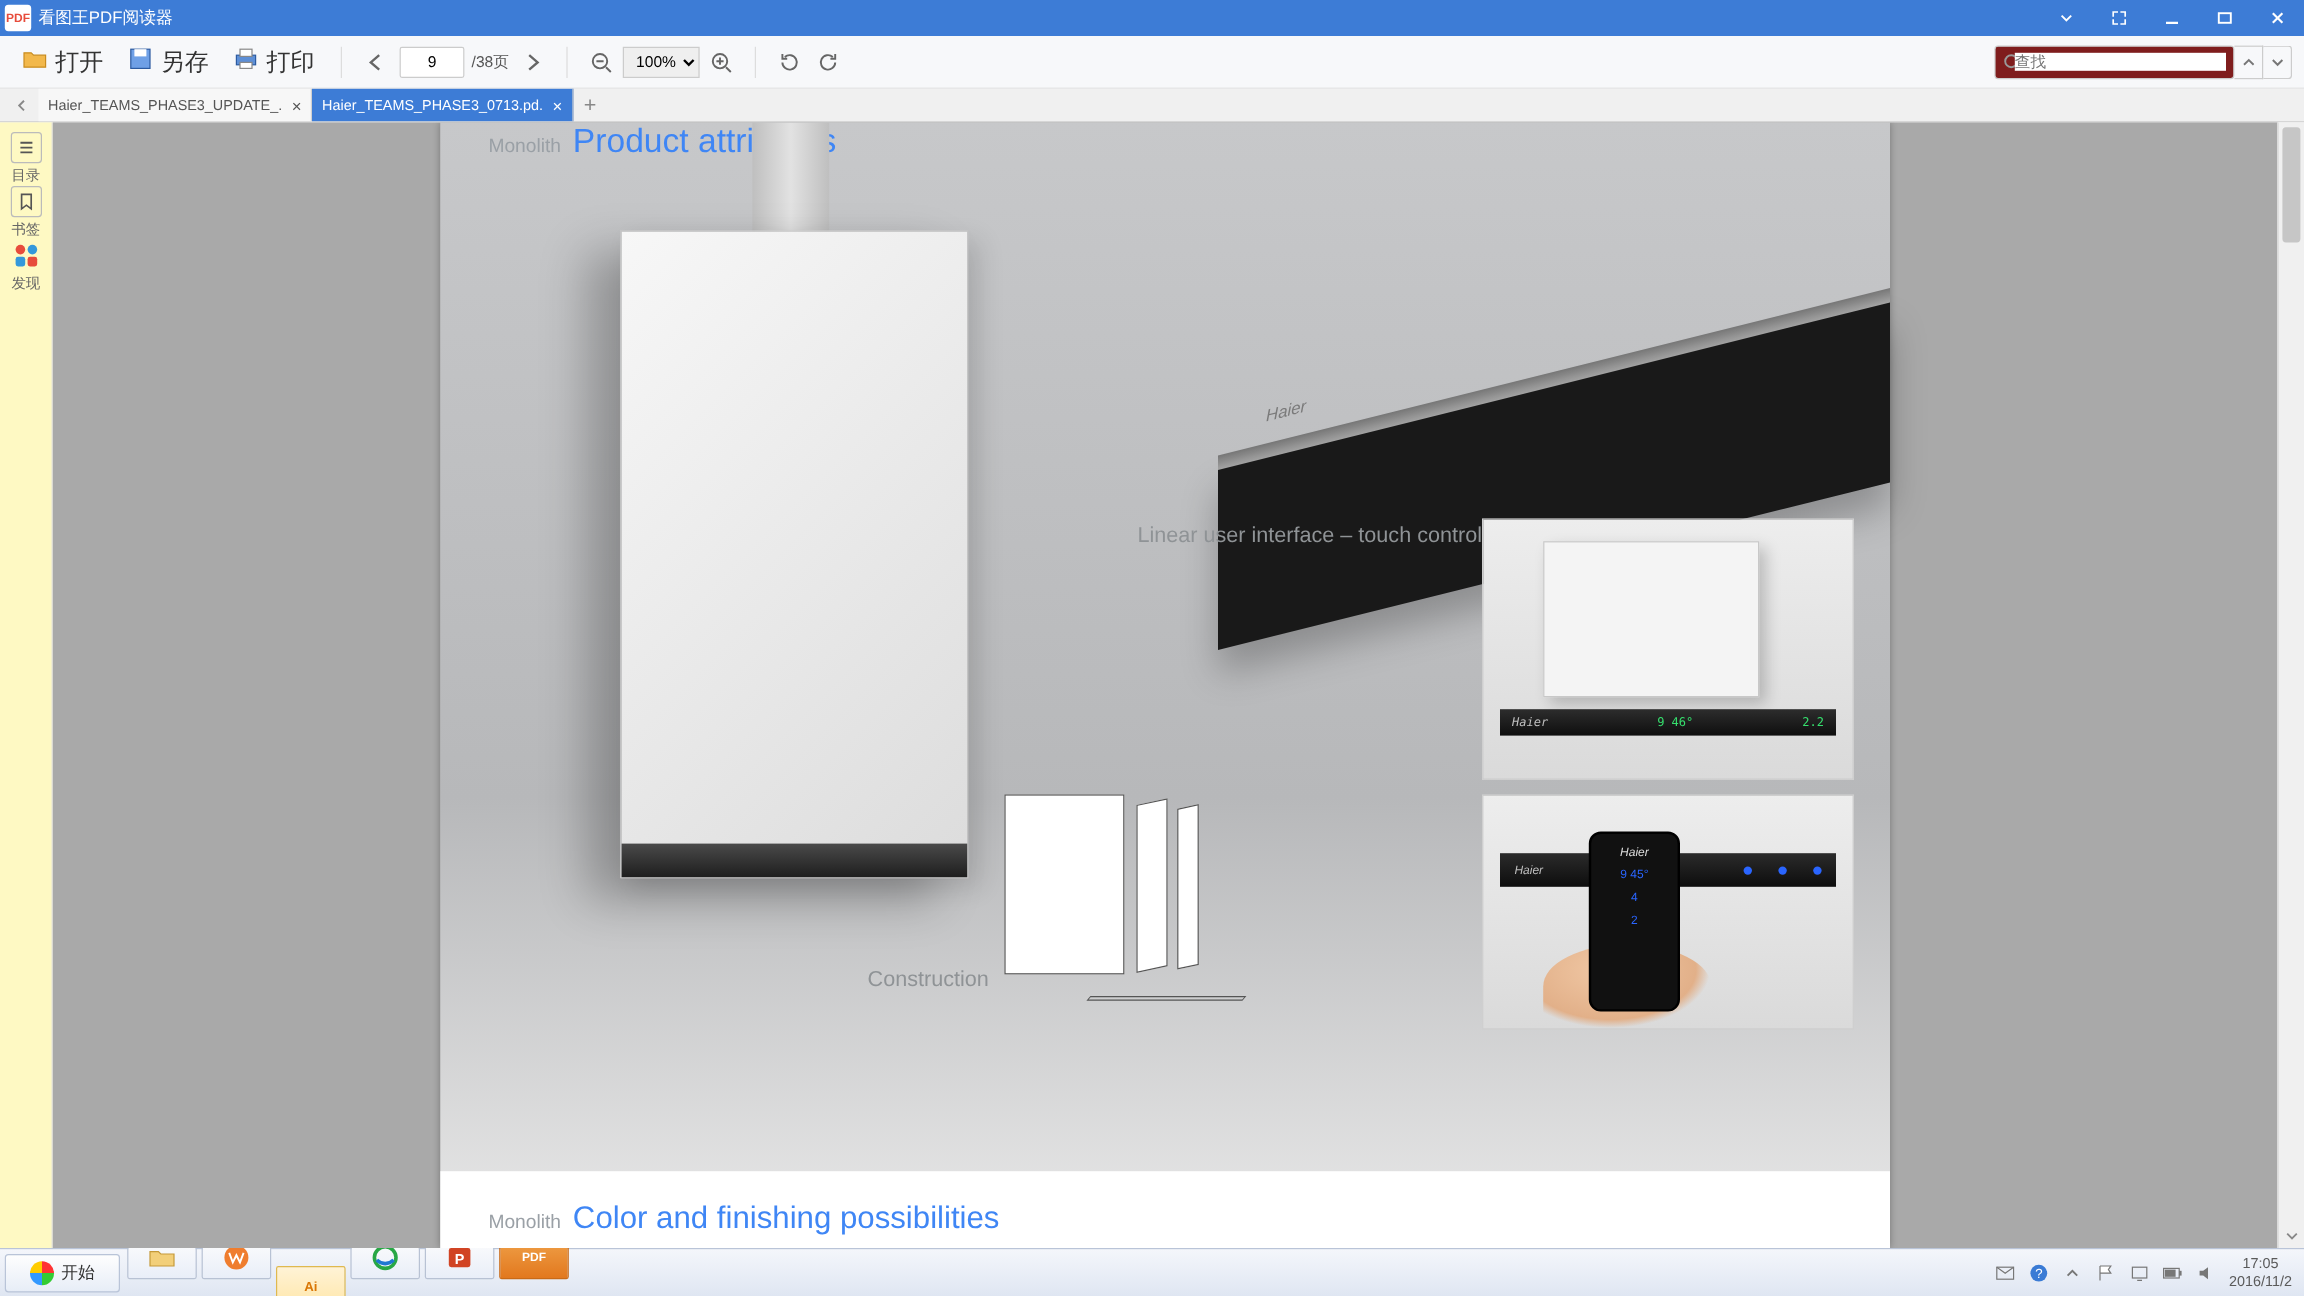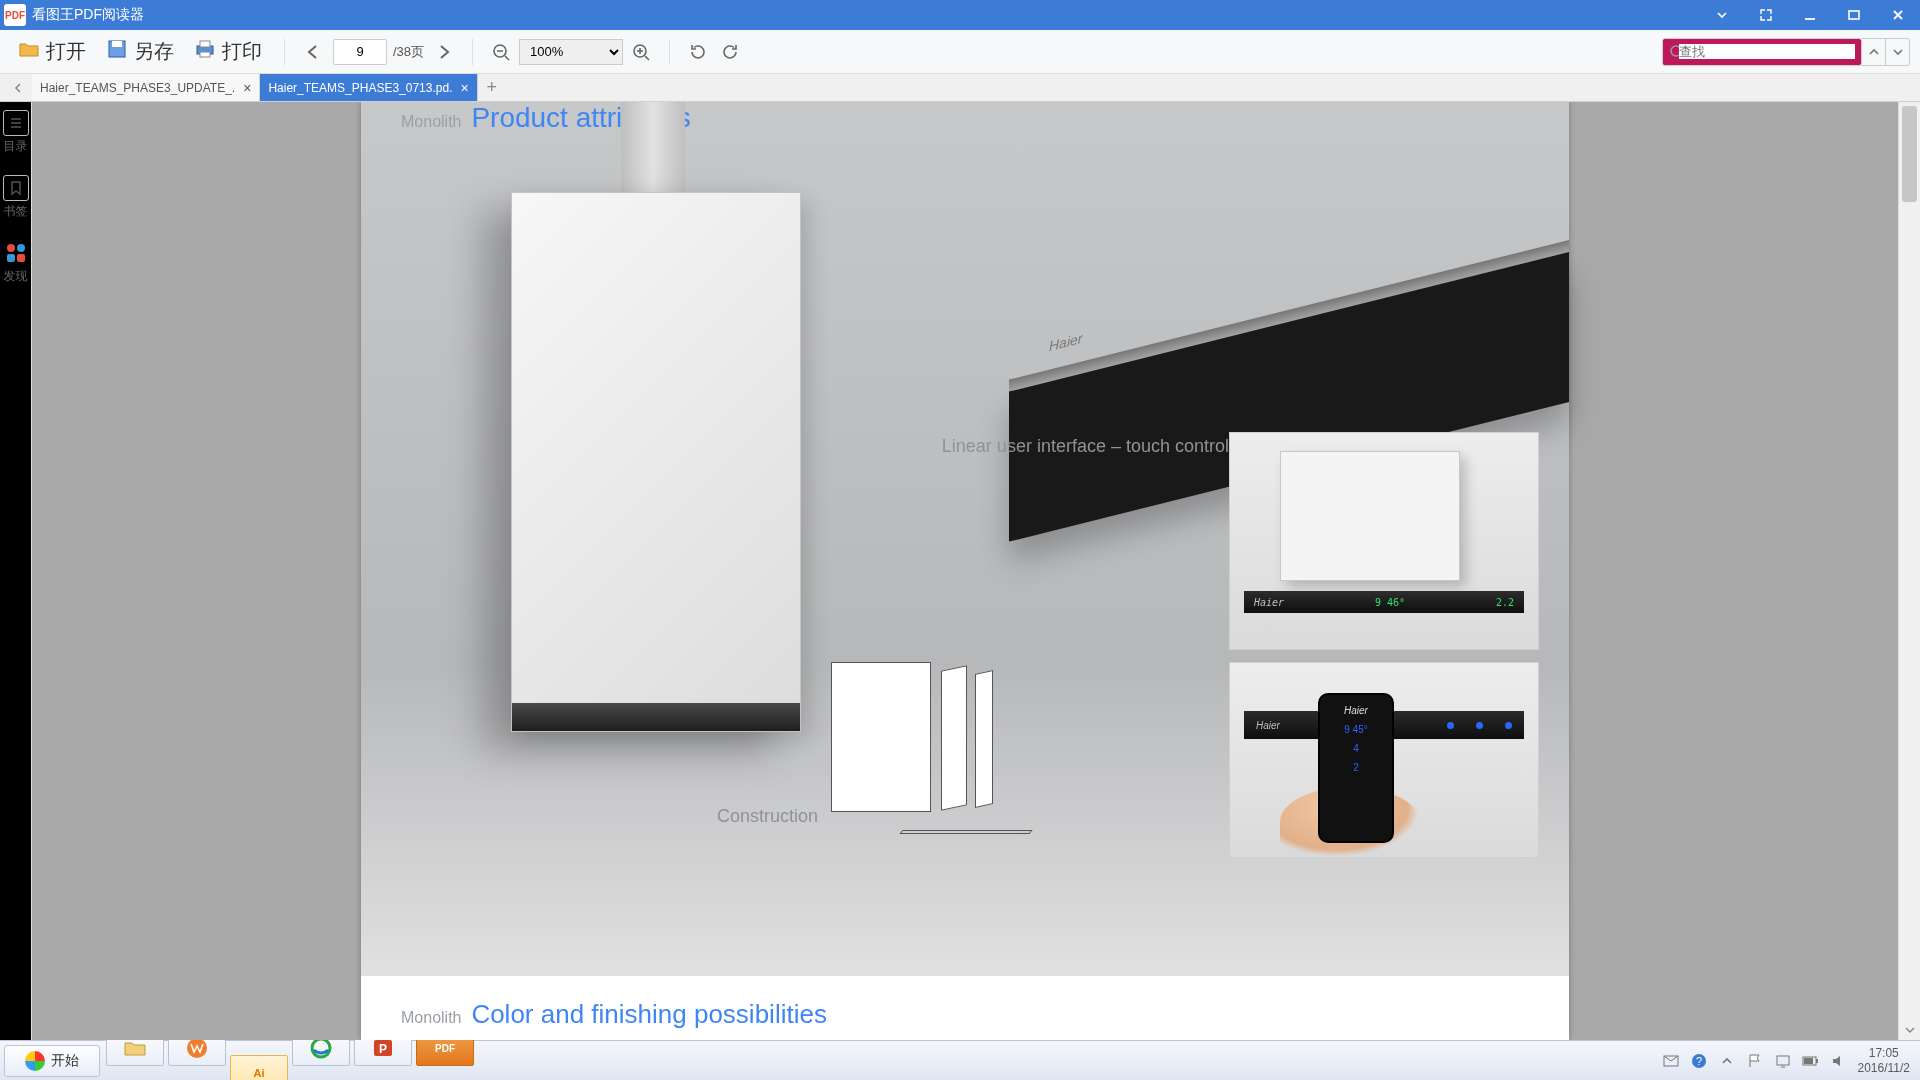--- a/index.html
+++ b/index.html
@@ -15,40 +15,40 @@
 
 .toolbar { height: 44px; background: #f7f8fa; border-bottom: 1px solid #e0e0e0; display: flex; align-items: center; padding: 0 10px; gap: 6px; }
 .toolbar .grp { display:flex; align-items:center; gap:4px; }
 .toolbar .tbtn { display:flex; gap:6px; padding:4px 8px; border-radius:3px; font-size:20px; color:#333; }
 .toolbar .tbtn .ico { width:22px; height:22px; display:flex; align-items:center; justify-content:center;}
 .toolbar .sep { width:1px; height:26px; background:#ddd; margin:0 8px;}
 .tool-icon { width:28px;height:28px;display:flex;align-items:center;justify-content:center;border-radius:3px;}
 .pagebox { display:flex; align-items:center; gap:6px;}
 .pagebox input { width:54px; height:26px; border:1px solid #ccc; text-align:center; font-size:13px; border-radius:2px;}
 .pagebox .total { font-size:13px; color:#555;}
-.zoombox select { width:104px; height:26px; border:1px solid #ccc; font-size:13px; padding-left:6px;}
+.zoombox select { width:64px; height:26px; border:1px solid #ccc; font-size:13px; padding-left:6px;}
 .searchwrap { margin-left:auto; display:flex; align-items:center;}
-.searchbox { display:flex; align-items:center; width:200px; height:28px; border:1px solid #ccc; border-radius:3px; background:#be185d; padding:0 6px;}
+.searchbox { display:flex; align-items:center; width:200px; height:28px; border:1px solid #ccc; border-radius:3px; background:#7f1d1d; padding:0 6px;}
 .searchbox input { border:none; outline:none; flex:1; font-size:13px; color:#555;}
 .sarrow { width:24px;height:28px;border:1px solid #ccc;border-left:none;display:flex;align-items:center;justify-content:center;}
 .sarrow:last-child{border-radius:0 3px 3px 0;}
 
 
 .tabstrip { height: 28px; background:#f0f0f0; display:flex; align-items:stretch; border-bottom:1px solid #d0d0d0; padding-left:4px;}
 .tabstrip .collapse { width:28px; display:flex; align-items:center; justify-content:center; color:#888;}
 .tab { display:flex; align-items:center; padding:0 8px; font-size:12px; font-family: Consolas, monospace; border-right:1px solid #d0d0d0; max-width:240px; gap:8px;}
 .tab .lbl { white-space:nowrap; overflow:hidden; text-overflow:ellipsis; }
 .tab.inactive { background:#f7f7f7; color:#555;}
 .tab.active { background:#3d7cd6; color:#fff;}
 .tab .x { font-size:14px; line-height:1; }
 .addtab { width:28px; display:flex; align-items:center; justify-content:center; color:#888; font-size:18px;}
 
 
 .mainrow { display:flex; height: calc(1080px - 30px - 44px - 28px - 40px); }
-.sidebar { width:32px; background:#000000; border-right:1px solid #e0e0e0; display:flex; flex-direction:column; align-items:center; padding-top:8px; gap:20px;}
+.sidebar { width:44px; background:#fef9c3; border-right:1px solid #e0e0e0; display:flex; flex-direction:column; align-items:center; padding-top:8px; gap:0;}
 .sidebar .sitem { display:flex; flex-direction:column; align-items:center; gap:2px; font-size:12px; color:#666;}
 .sidebar .sicon { width:26px;height:26px; border:1px solid #bbb; border-radius:3px; display:flex;align-items:center;justify-content:center;}
 .sidebar .sicon.noborder{border:none;}
 
 .viewer { flex:1; background:#a9a9a9; display:flex; justify-content:center; overflow:hidden; position:relative;}
 .scrollbar-v { width:22px; background:#f0f0f0; border-left:1px solid #ddd; position:relative;}
 .scrollbar-v .thumb { position:absolute; left:3px; right:3px; top:4px; height:96px; background:#c6c6c6; border-radius:3px;}
 .scrollbar-v .arrow { position:absolute; left:0;right:0; height:20px; display:flex;align-items:center;justify-content:center;}
 .scrollbar-v .arrow.up{top:0;} .scrollbar-v .arrow.down{bottom:0;}
 

